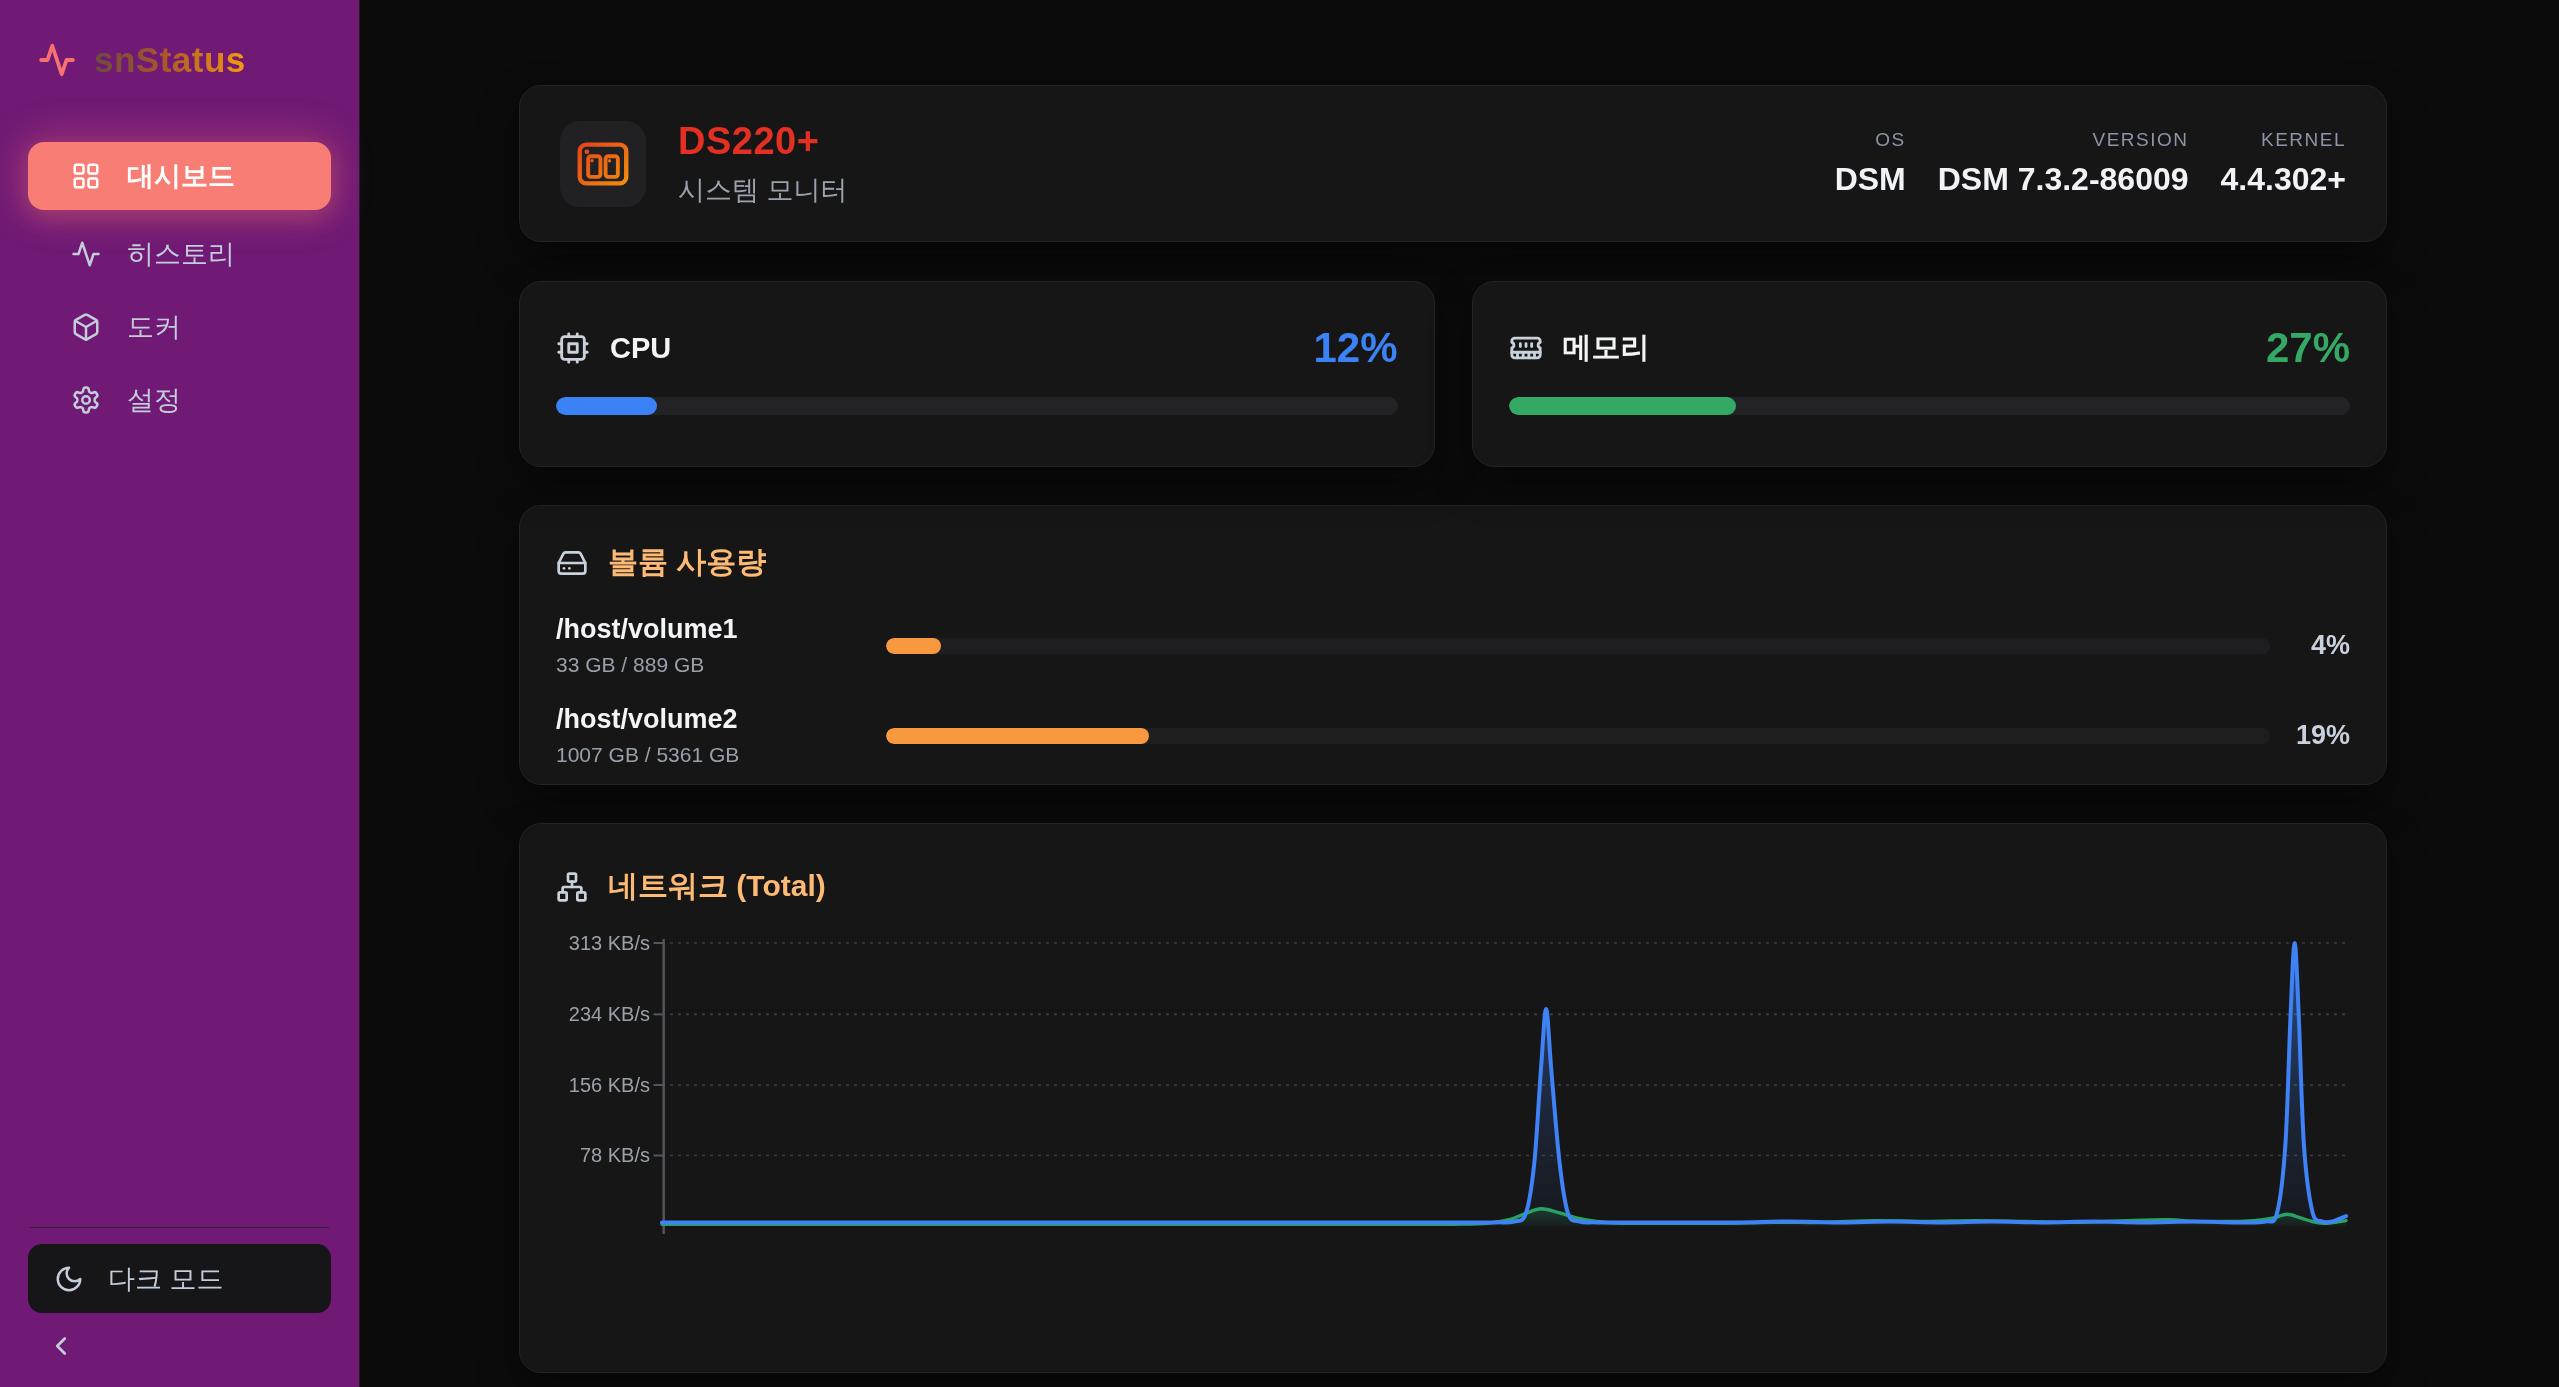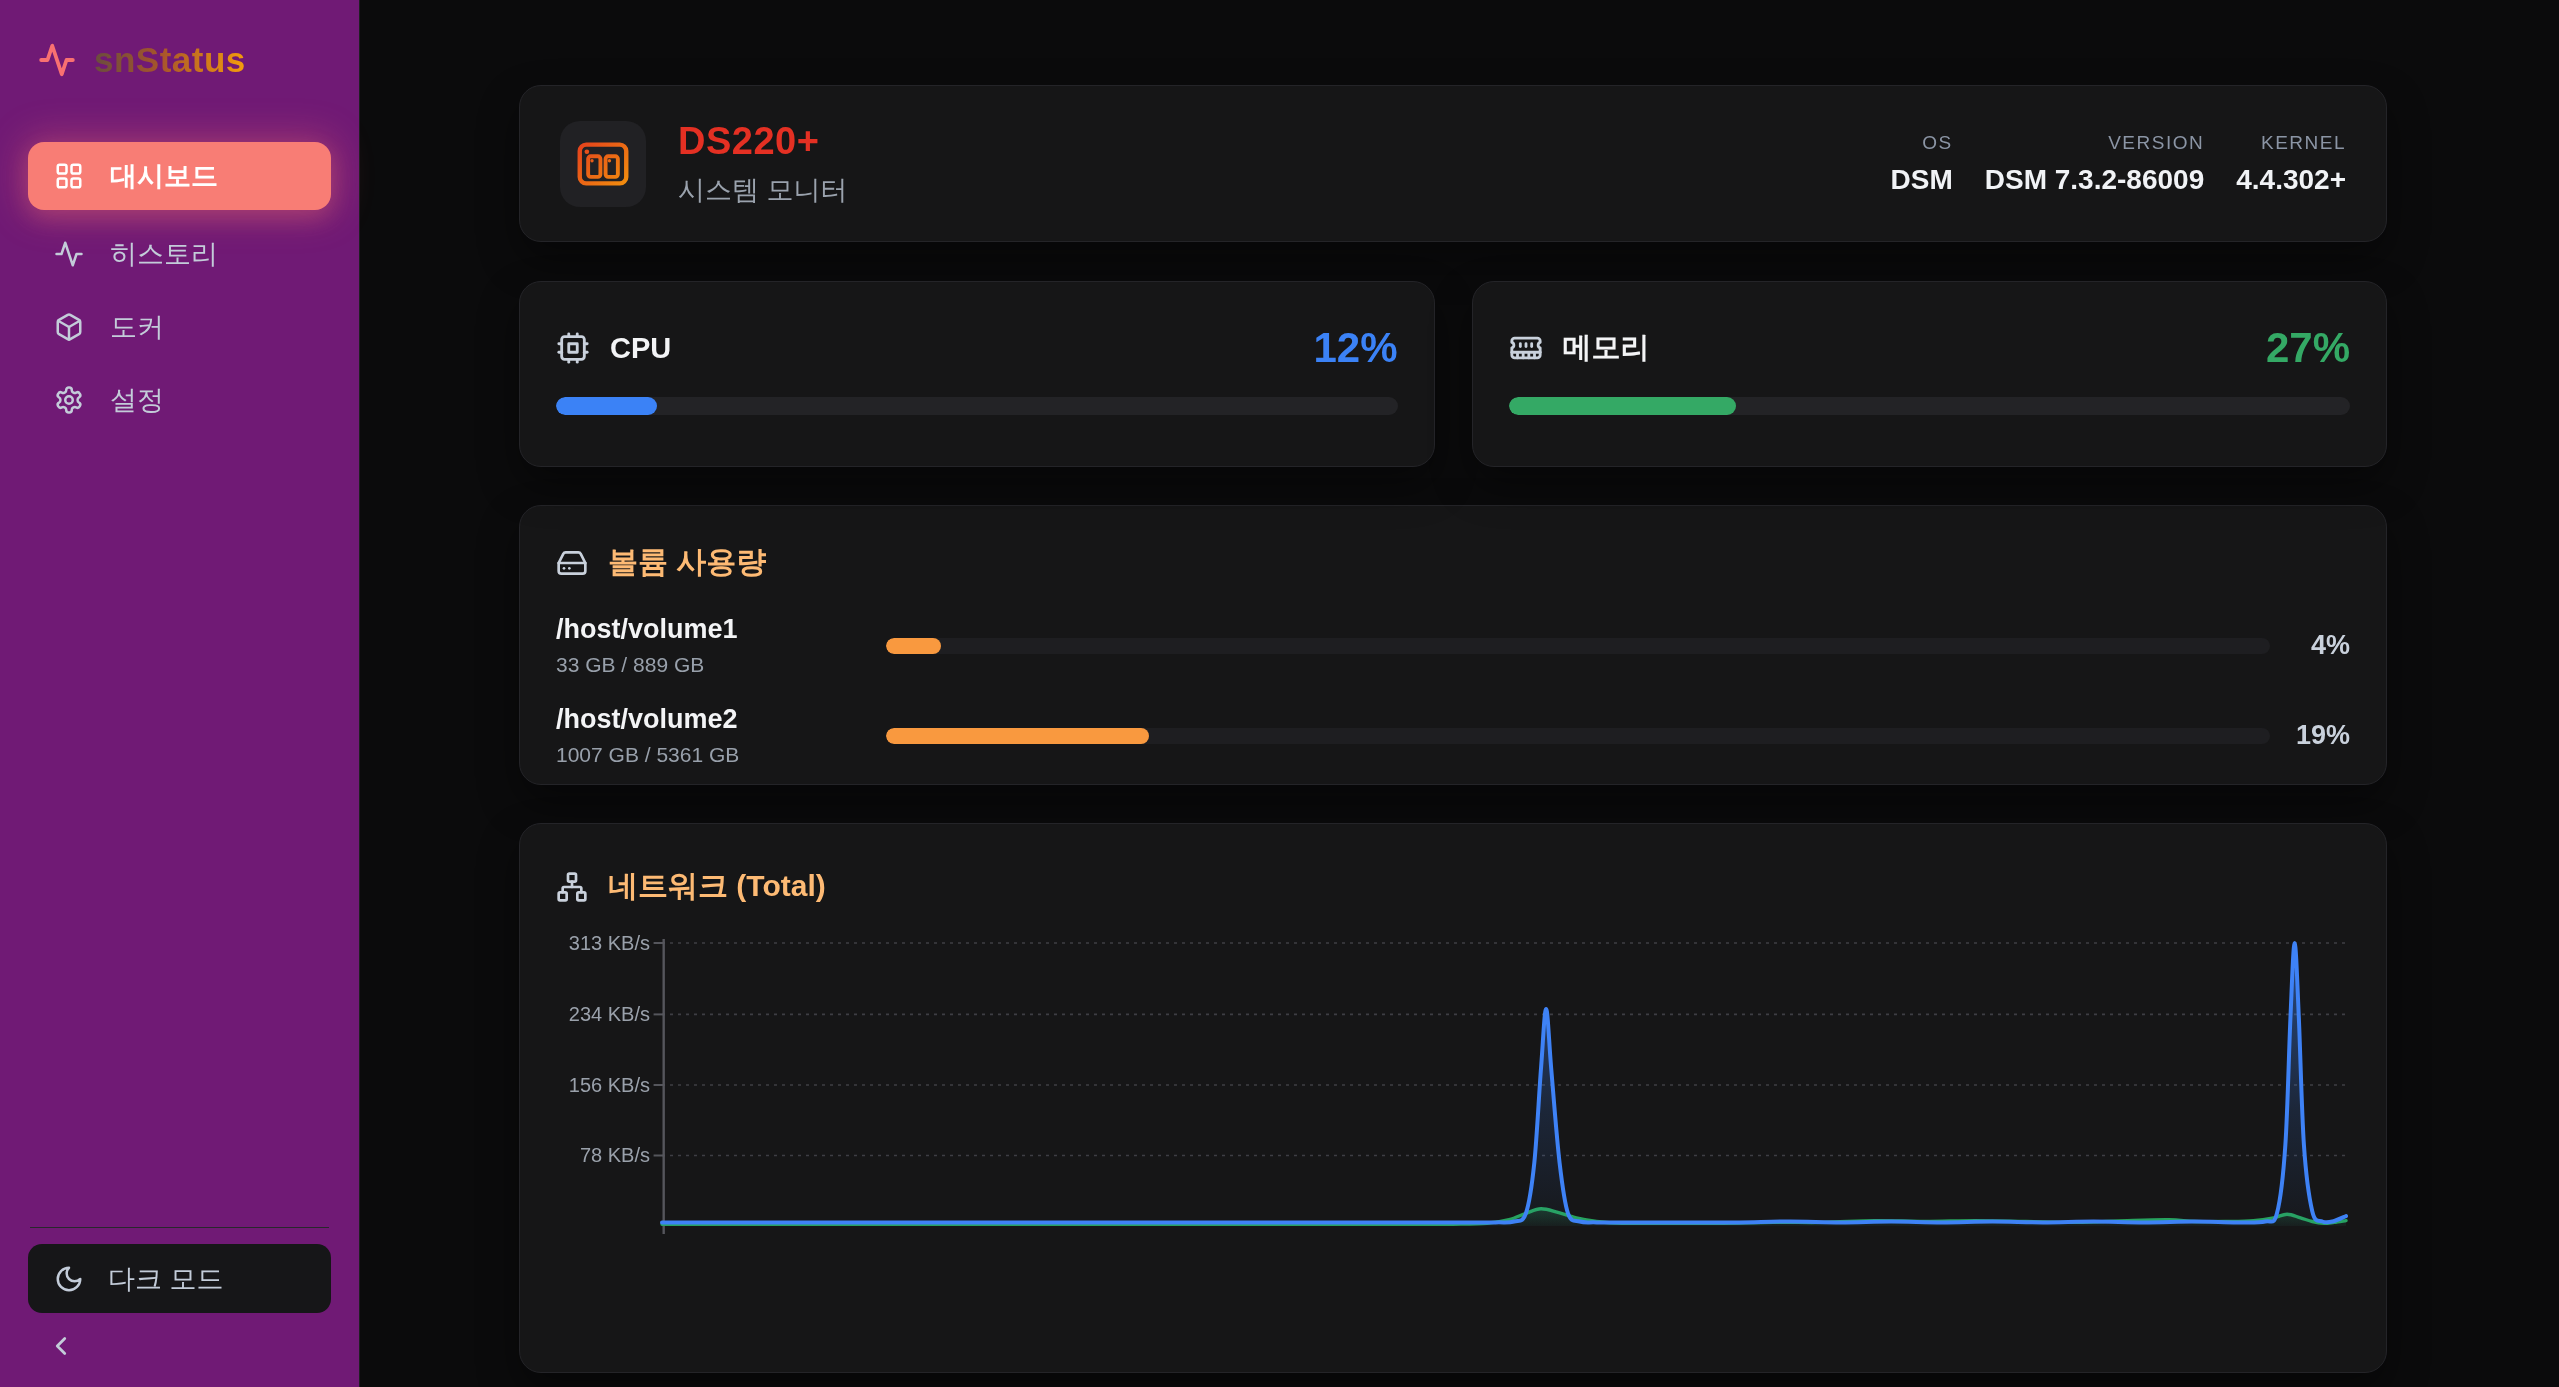--- a/index.html
+++ b/index.html
@@ -21,21 +21,21 @@
     padding-bottom:26px;
   }
   .logo{display:flex;align-items:center;gap:18px;padding:40px 0 0 38px;}
   .logo-text{
     font-size:35px;font-weight:700;letter-spacing:.5px;
     -webkit-background-clip:text;background-clip:text;color:transparent;
   }
   .nav{margin-top:62px;padding:0 28px;}
   .nav-item{
     height:64px;border-radius:16px;display:flex;align-items:center;gap:26px;
-    padding:0 26px;color:#c3ccd9;font-size:27px;margin-bottom:9px;cursor:pointer;
+    padding:0 43px;color:#c3ccd9;font-size:27px;margin-bottom:9px;cursor:pointer;
     box-sizing:border-box;
   }
   .nav-item.active{
     height:68px;color:#ffffff;font-weight:700;margin-bottom:12px;
     box-shadow:0 0 36px 6px rgba(248,113,113,.32),0 8px 22px rgba(248,113,113,.22);
   }
   .sb-spacer{flex:1}
   .sb-divider{margin:0 30px;border-top:1px solid #28282b;}
   .darkmode{
     margin:16px 28px 0;height:69px;border-radius:14px;background:#161618;
@@ -54,21 +54,21 @@
   
   .header-card{height:157px;display:flex;align-items:center;padding:0 40px;}
   .nas-box{width:86px;height:86px;border-radius:20px;background:#212124;display:flex;align-items:center;justify-content:center;}
   .head-titles{margin-left:32px;}
   .model{font-size:38px;font-weight:700;letter-spacing:.5px;}
   .subtitle{font-size:27px;color:#9aa2ad;margin-top:9px;}
   .head-spacer{flex:1}
   .sys-info{display:flex;gap:32px;}
   .info-col{text-align:right;}
   .info-label{font-size:19px;color:#8b95a5;letter-spacing:1.5px;}
-  .info-value{margin-top:10px;font-size:28px;font-weight:700;color:#f1f3f6;white-space:nowrap;}
+  .info-value{margin-top:10px;font-size:32px;font-weight:700;color:#f1f3f6;white-space:nowrap;}
 
   
   .stats-row{display:grid;grid-template-columns:1fr 1fr;gap:37px;margin-top:39px;}
   .stat-card{height:186px;padding:42px 36px 0;}
   .stat-head{display:flex;align-items:center;color:#c9d1dc;}
   .stat-title{font-size:29px;font-weight:700;color:#f3f4f6;margin-left:20px;}
   .stat-pct{margin-left:auto;font-size:42px;font-weight:700;}
   .bar{height:18px;border-radius:9px;background:#232326;margin-top:25px;overflow:hidden;}
   .bar-fill{height:100%;border-radius:9px;}
 

